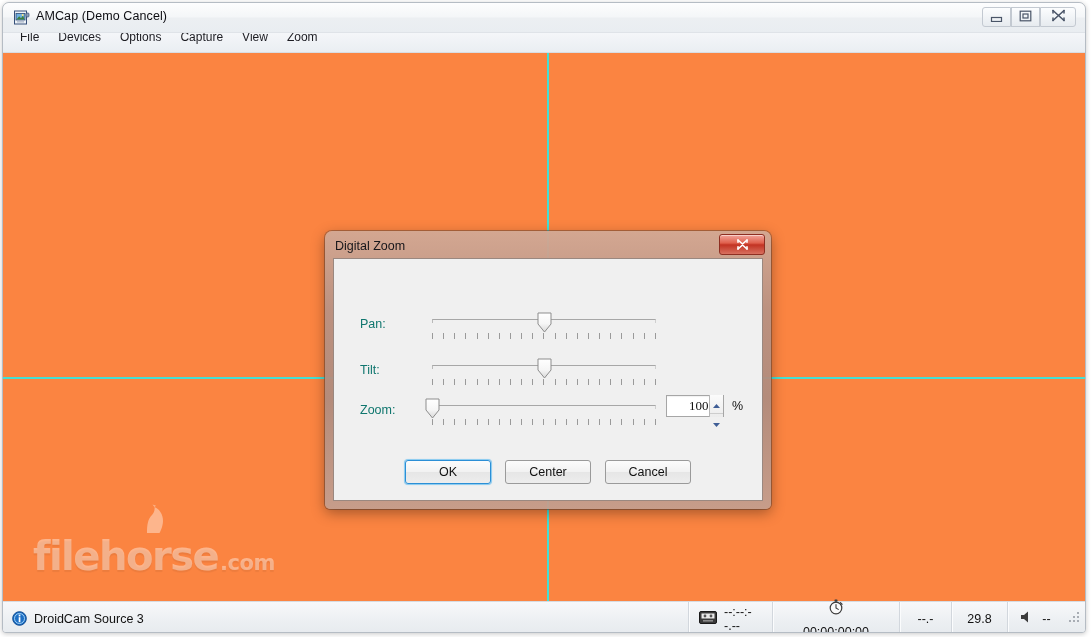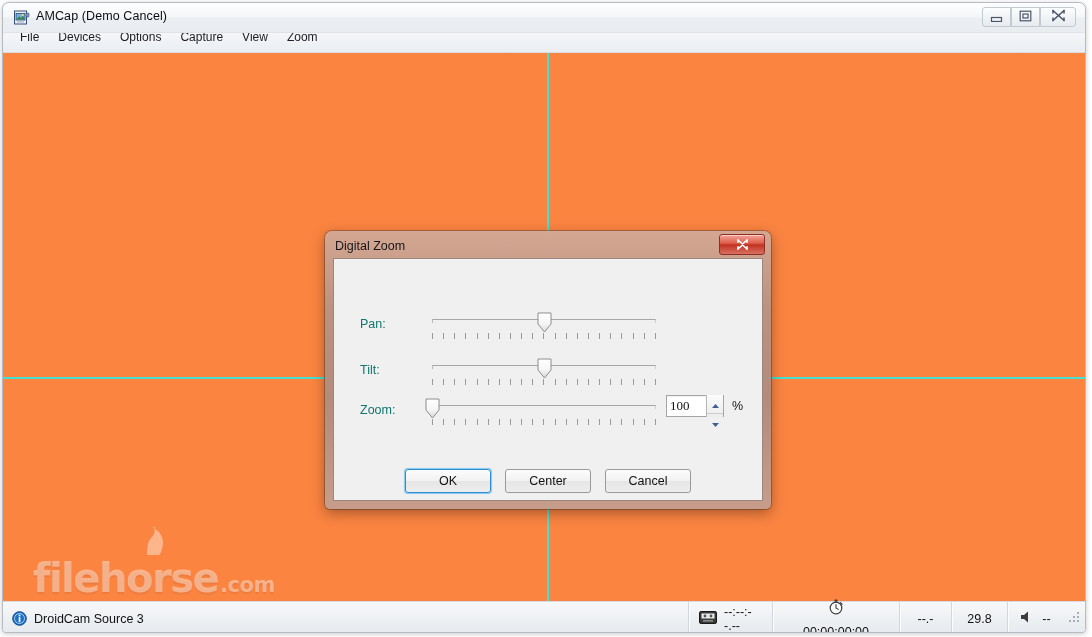--- a/index.html
+++ b/index.html
@@ -71,21 +71,21 @@
     position:absolute;left:544px;top:0;width:2px;height:100%;
     background:#44e0d4;
   }
   #crosshair-h{
     position:absolute;left:0;top:324px;width:100%;height:2px;
     background:#44e0d4;
   }
 
   
   #watermark{
-    position:absolute;left:30px;bottom:0;
+    position:absolute;left:30px;bottom:22px;
     font-size:40px;font-weight:bold;letter-spacing:-1.5px;
     color:rgba(255,255,255,.40);
     font-family:"DejaVu Sans", sans-serif;
     text-shadow:0 2px 1px rgba(0,0,0,.06);
     user-select:none;pointer-events:none;
     display:flex;align-items:baseline;
   }
   #watermark .wm-main{position:relative;}
   #watermark .wm-com{font-size:21px;letter-spacing:-.5px;margin-left:2px;}
   #wm-horse{
@@ -192,38 +192,38 @@
   }
   #spin-box{
     width:58px;height:22px;
     background:#ffffff;
     border:1px solid #a6a6a6;
     box-shadow:0 1px 1px rgba(0,0,0,.06) inset;
     display:flex;align-items:center;
     box-sizing:border-box;
   }
   #spin-value{
-    flex:1;font-size:13px;color:#111;padding-left:3px;
+    flex:1;font-size:13px;color:#111;padding-left:22px;
     font-family:"Liberation Serif", serif;
   }
   #spin-btns{
     width:17px;height:22px;border-left:1px solid #b6b6b6;
     display:flex;flex-direction:column;
     background:linear-gradient(#fbfbfb,#ececec);
     box-sizing:border-box;
   }
   .spin-b{
     flex:1;display:flex;align-items:center;justify-content:center;
     border-bottom:1px solid #cdcdcd;
   }
   .spin-b:last-child{border-bottom:none;}
   #pct{font-size:12.5px;color:#111;margin-left:8px;}
 
   #dlg-buttons{
-    position:absolute;left:0;bottom:7px;width:100%;
+    position:absolute;left:0;bottom:16px;width:100%;
     display:flex;justify-content:center;gap:14px;
   }
   .dlg-btn{
     width:86px;height:24px;
     font-size:12.5px;color:#111;
     background:linear-gradient(#fcfcfc 0%,#f2f2f2 48%,#e6e6e6 52%,#ededed 100%);
     border:1px solid #9a9a9a;border-radius:3px;
     display:flex;align-items:center;justify-content:center;
     box-sizing:border-box;
     cursor:default;

